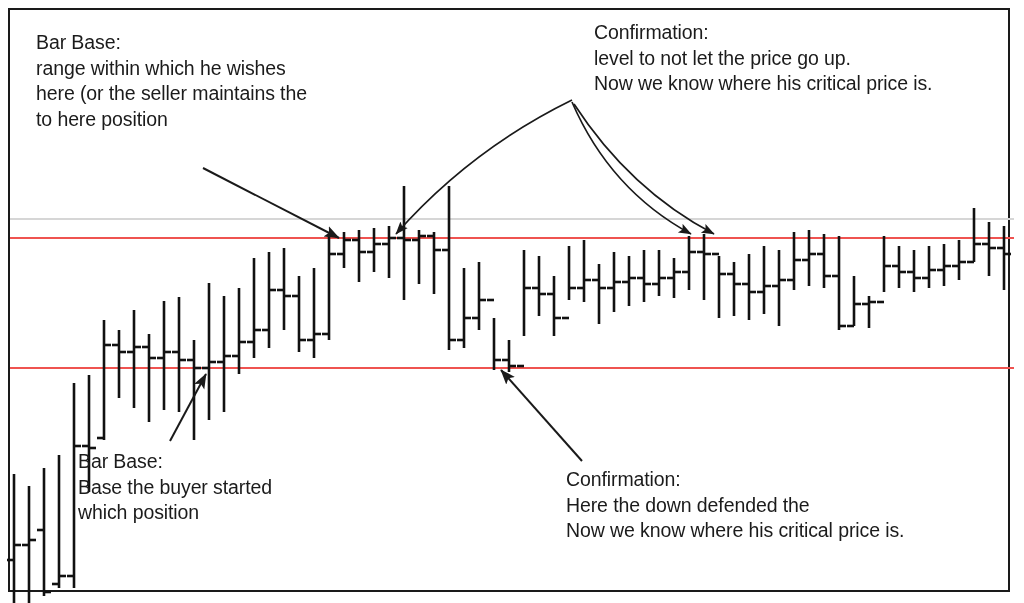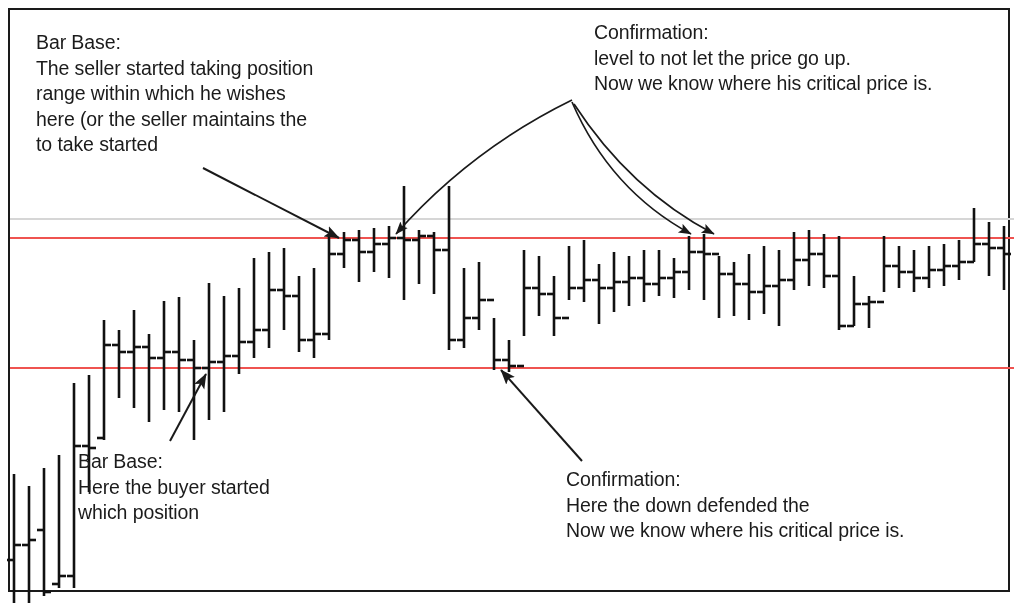--- a/index.html
+++ b/index.html
@@ -404,18 +404,18 @@
       </defs>
     <path d="M 203 168 L 339 238" fill="none" stroke="#1a1a1a" stroke-width="2" marker-end="url(#arrowhead)"></path>
         <path d="M 170 441 L 206 374" fill="none" stroke="#1a1a1a" stroke-width="2" marker-end="url(#arrowhead)"></path>
         <path d="M 582 461 L 501 370" fill="none" stroke="#1a1a1a" stroke-width="2" marker-end="url(#arrowhead)"></path>
         <path d="M 572 100 Q 470 150 396 234" fill="none" stroke="#1a1a1a" stroke-width="1.7" marker-end="url(#arrowhead)"></path>
         <path d="M 572 102 Q 610 190 691 234" fill="none" stroke="#1a1a1a" stroke-width="1.7" marker-end="url(#arrowhead)"></path>
         <path d="M 574 104 Q 630 190 714 234" fill="none" stroke="#1a1a1a" stroke-width="1.7" marker-end="url(#arrowhead)"></path>
       </g>
   </svg>
 
-  <div class="annotation" id="ann-seller-base"><span class="ann-line">Bar Base:</span><span class="ann-line">The seller started taking position</span><span class="ann-line">range within which he wishes</span><span class="ann-line">here (or the seller maintains the</span><span class="ann-line">to take started</span></div>
+  <div class="annotation" id="ann-seller-base"><span class="ann-line">Bar Base:</span><span class="ann-line">range within which he wishes</span><span class="ann-line">here (or the seller maintains the</span><span class="ann-line">to here position</span></div>
   <div class="annotation" id="ann-seller-conf"><span class="ann-line">Confirmation:</span><span class="ann-line">level to not let the price go up.</span><span class="ann-line">Now we know where his critical price is.</span></div>
-  <div class="annotation" id="ann-buyer-base"><span class="ann-line">Bar Base:</span><span class="ann-line">Here the buyer started</span><span class="ann-line">which position</span></div>
+  <div class="annotation" id="ann-buyer-base"><span class="ann-line">Bar Base:</span><span class="ann-line">Base the buyer started</span><span class="ann-line">which position</span></div>
   <div class="annotation" id="ann-buyer-conf"><span class="ann-line">Confirmation:</span><span class="ann-line">Here the down defended the</span><span class="ann-line">Now we know where his critical price is.</span></div>
 
 </div>
 
 </body></html>

